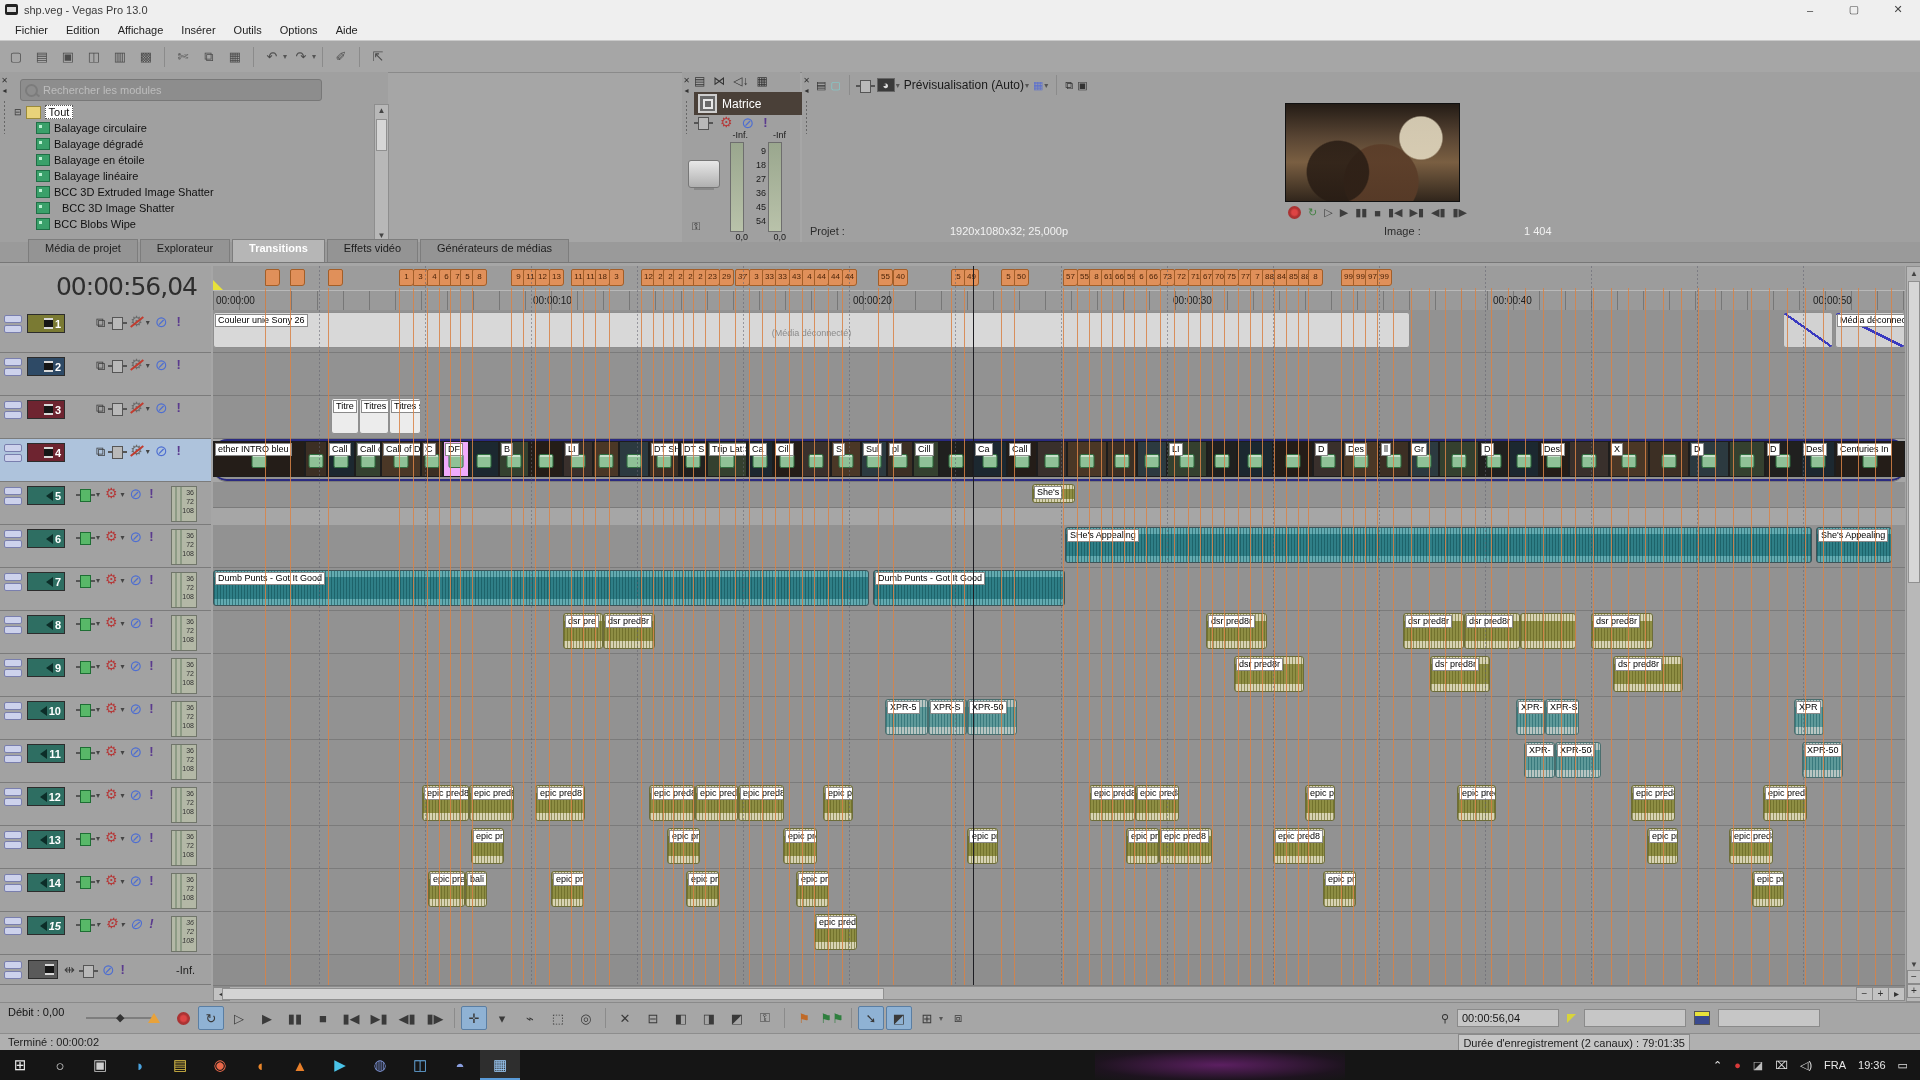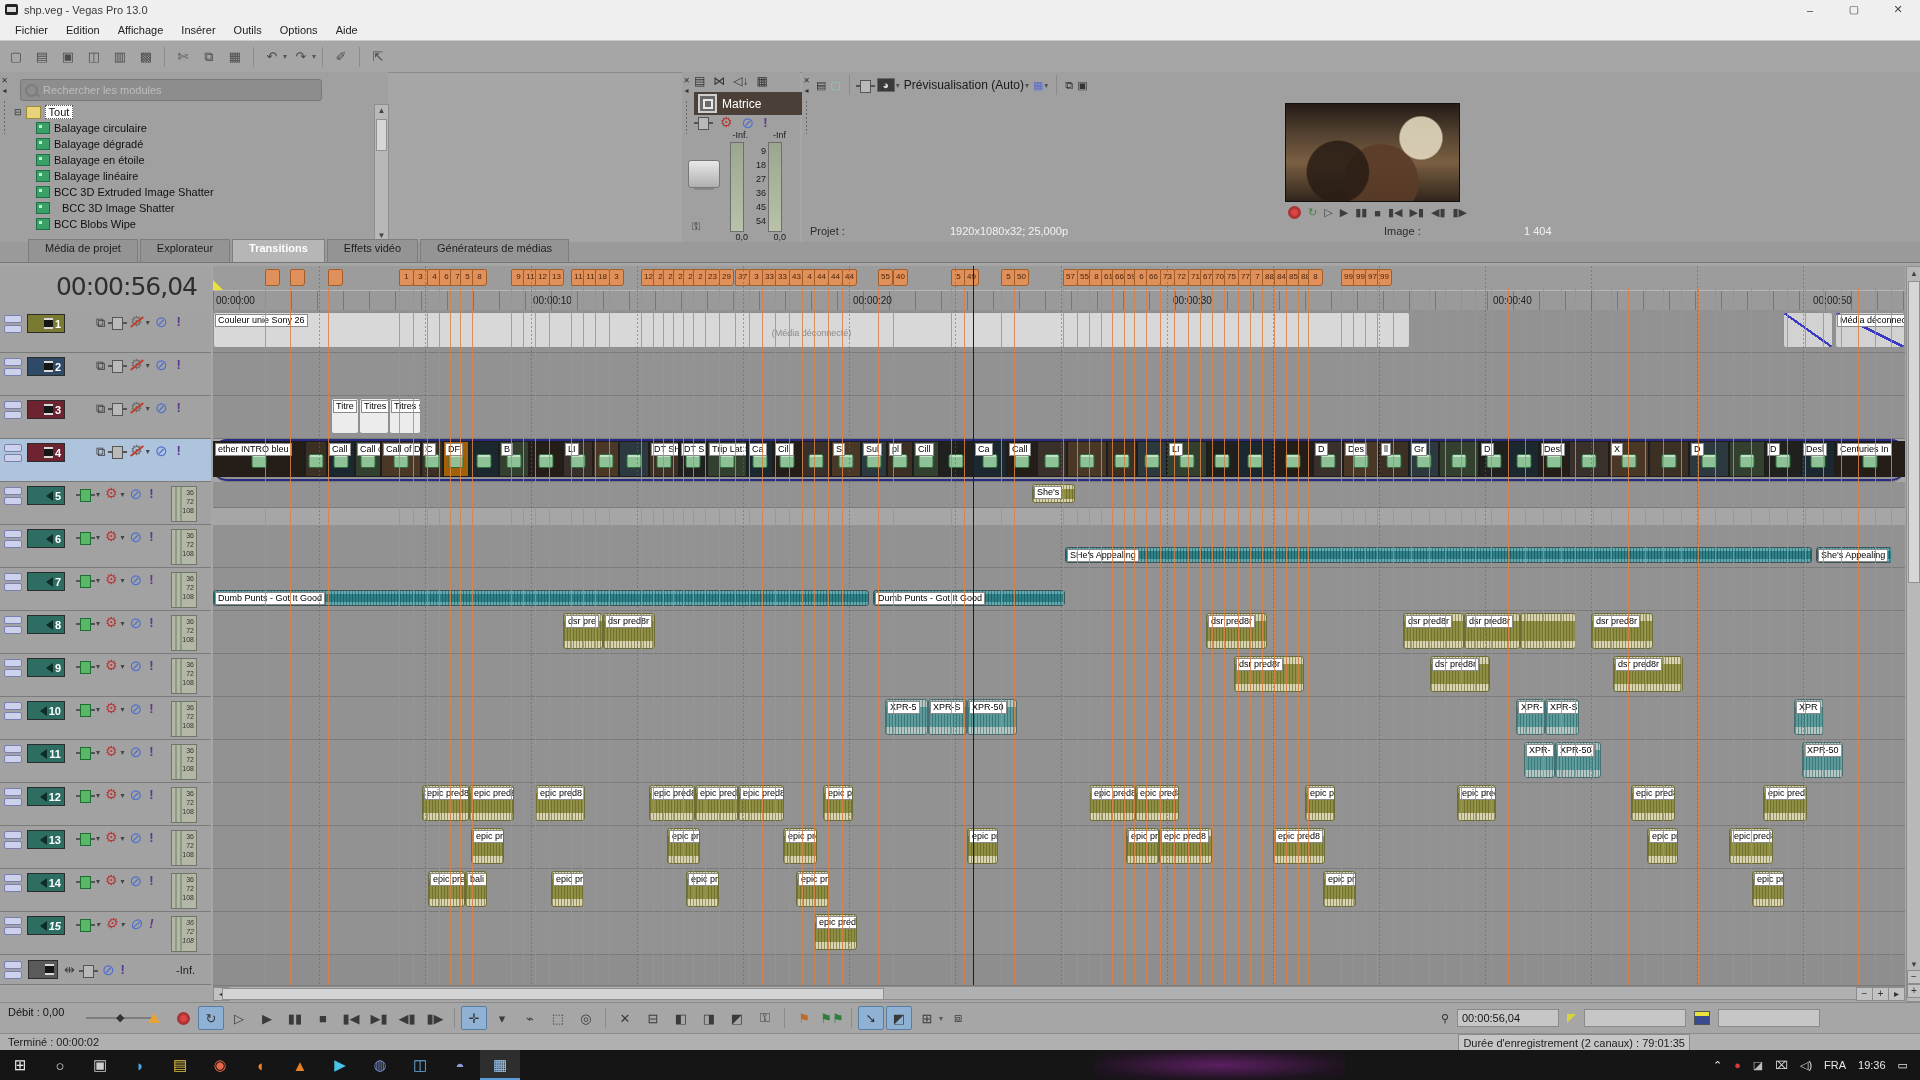--- a/index.html
+++ b/index.html
@@ -89,21 +89,21 @@
   .gear .slash{position:absolute;left:-1px;top:7px;width:16px;height:2px;background:#c23b2e;transform:rotate(-38deg);}
   .mutei{color:#4d6ed2;font-size:15px;line-height:15px;}
   .soloi{color:#5a3a8e;font-weight:bold;font-size:13px;}
   .dda{font-size:8px;color:#444;margin:4px 0 0 -2px;}
   .tmeter{margin-left:auto;margin-right:14px;width:26px;height:36px;background:#b3b8a6;border:1px solid #70756a;font-size:7px;color:#333;text-align:right;padding:1px 2px 0 0;box-sizing:border-box;line-height:9px;
           background-image:linear-gradient(90deg,transparent 0 3px,#8d9b85 3px 5px,transparent 5px 8px,#8d9b85 8px 10px,transparent 10px);}
   .rowc{left:213px;width:1692px;background:#929292;border-bottom:1px solid #7b7b7b;box-sizing:border-box;}
   .rowc.selrow{box-shadow:inset 0 2px 0 #2a2a80, inset 0 -2px 0 #2a2a80;border-radius:14px;}
   .ev{position:absolute;top:2px;bottom:4px;border:1px solid #3f5458;border-radius:3px;overflow:hidden;box-sizing:border-box;}
   .ev .lbl{position:absolute;top:1px;left:1px;background:#fff;border:1px solid #8a8a8a;font-size:9px;line-height:11px;padding:0 2px;white-space:nowrap;color:#000;z-index:2;max-width:96%;overflow:hidden;}
-  .ev.audio{background-image:repeating-linear-gradient(90deg,rgba(12,72,78,.5) 0 1px,transparent 1px 3px),linear-gradient(180deg,#63abb1 0 18%,#2f7f87 18% 82%,#63abb1 82%);background-color:#479099;margin-top:20px;}
+  .ev.audio{background-image:repeating-linear-gradient(90deg,rgba(12,72,78,.5) 0 1px,transparent 1px 3px),linear-gradient(180deg,#63abb1 0 18%,#2f7f87 18% 82%,#63abb1 82%);background-color:#479099;}
   .ev.asm{background-image:repeating-linear-gradient(90deg,rgba(92,92,26,.55) 0 1px,transparent 1px 3px),linear-gradient(180deg,#d8d4b4 0 22%,#8e8e44 22% 80%,#d8d4b4 80%);background-color:#cfcaa6;border-color:#6d6d3a;}
   .ev.xpr{background-image:repeating-linear-gradient(90deg,rgba(20,90,96,.5) 0 1px,transparent 1px 3px),linear-gradient(180deg,#b9c6c2 0 22%,#5f9a9a 22% 80%,#b9c6c2 80%);background-color:#a9bcb8;border-color:#4a6e6e;}
   .ev.mediaoff{background:#d8d8d8;border-color:#8f8f8f;}
   .ev.mediaoff .note{position:absolute;left:0;right:0;top:45%;text-align:center;color:#8a8a8a;font-size:9px;}
   .ev.mediaoff2{background:#d2d2d2;border-color:#8f8f8f;background-image:linear-gradient(to top right,transparent 48%,#3a3ac0 48% 52%,transparent 52%);}
   .ev.title{background:#ececec;border-color:#8f8f8f;}
   .ev.clip{border-radius:0;border:1px solid #1d1d1d;}
   .chip{position:absolute;left:50%;top:55%;transform:translate(-50%,-50%);width:13px;height:12px;background:#8fc197;border:1px solid #2f6f3f;border-radius:2px;box-shadow:inset 0 2px 0 rgba(255,255,255,.5);}
   .busrow{left:0;top:955px;width:211px;height:30px;background:#a2a2a2;border-bottom:1px solid #7b7b7b;display:flex;align-items:center;gap:6px;padding-left:4px;box-sizing:border-box;}
   .businf{margin-left:auto;margin-right:16px;color:#222;}
@@ -745,21 +745,21 @@
           <div class="lbl">Call o</div>
         </div>
         <div class="ev clip" style="left:168px;width:40px;background:#4a3726;">
           <div class="chip"></div>
           <div class="lbl">Call of D</div>
         </div>
         <div class="ev clip" style="left:208px;width:22px;background:#3c2f24;">
           <div class="chip"></div>
           <div class="lbl">C</div>
         </div>
-        <div class="ev clip" style="left:230px;width:26px;background:#a16207;">
+        <div class="ev clip" style="left:230px;width:26px;background:#f0abfc;">
           <div class="chip"></div>
           <div class="lbl">DF</div>
         </div>
         <div class="ev clip" style="left:256px;width:30px;background:#1c2830;">
           <div class="chip"></div>
         </div>
         <div class="ev clip" style="left:286px;width:30px;background:#34402f;">
           <div class="chip"></div>
           <div class="lbl">B</div>
         </div>

